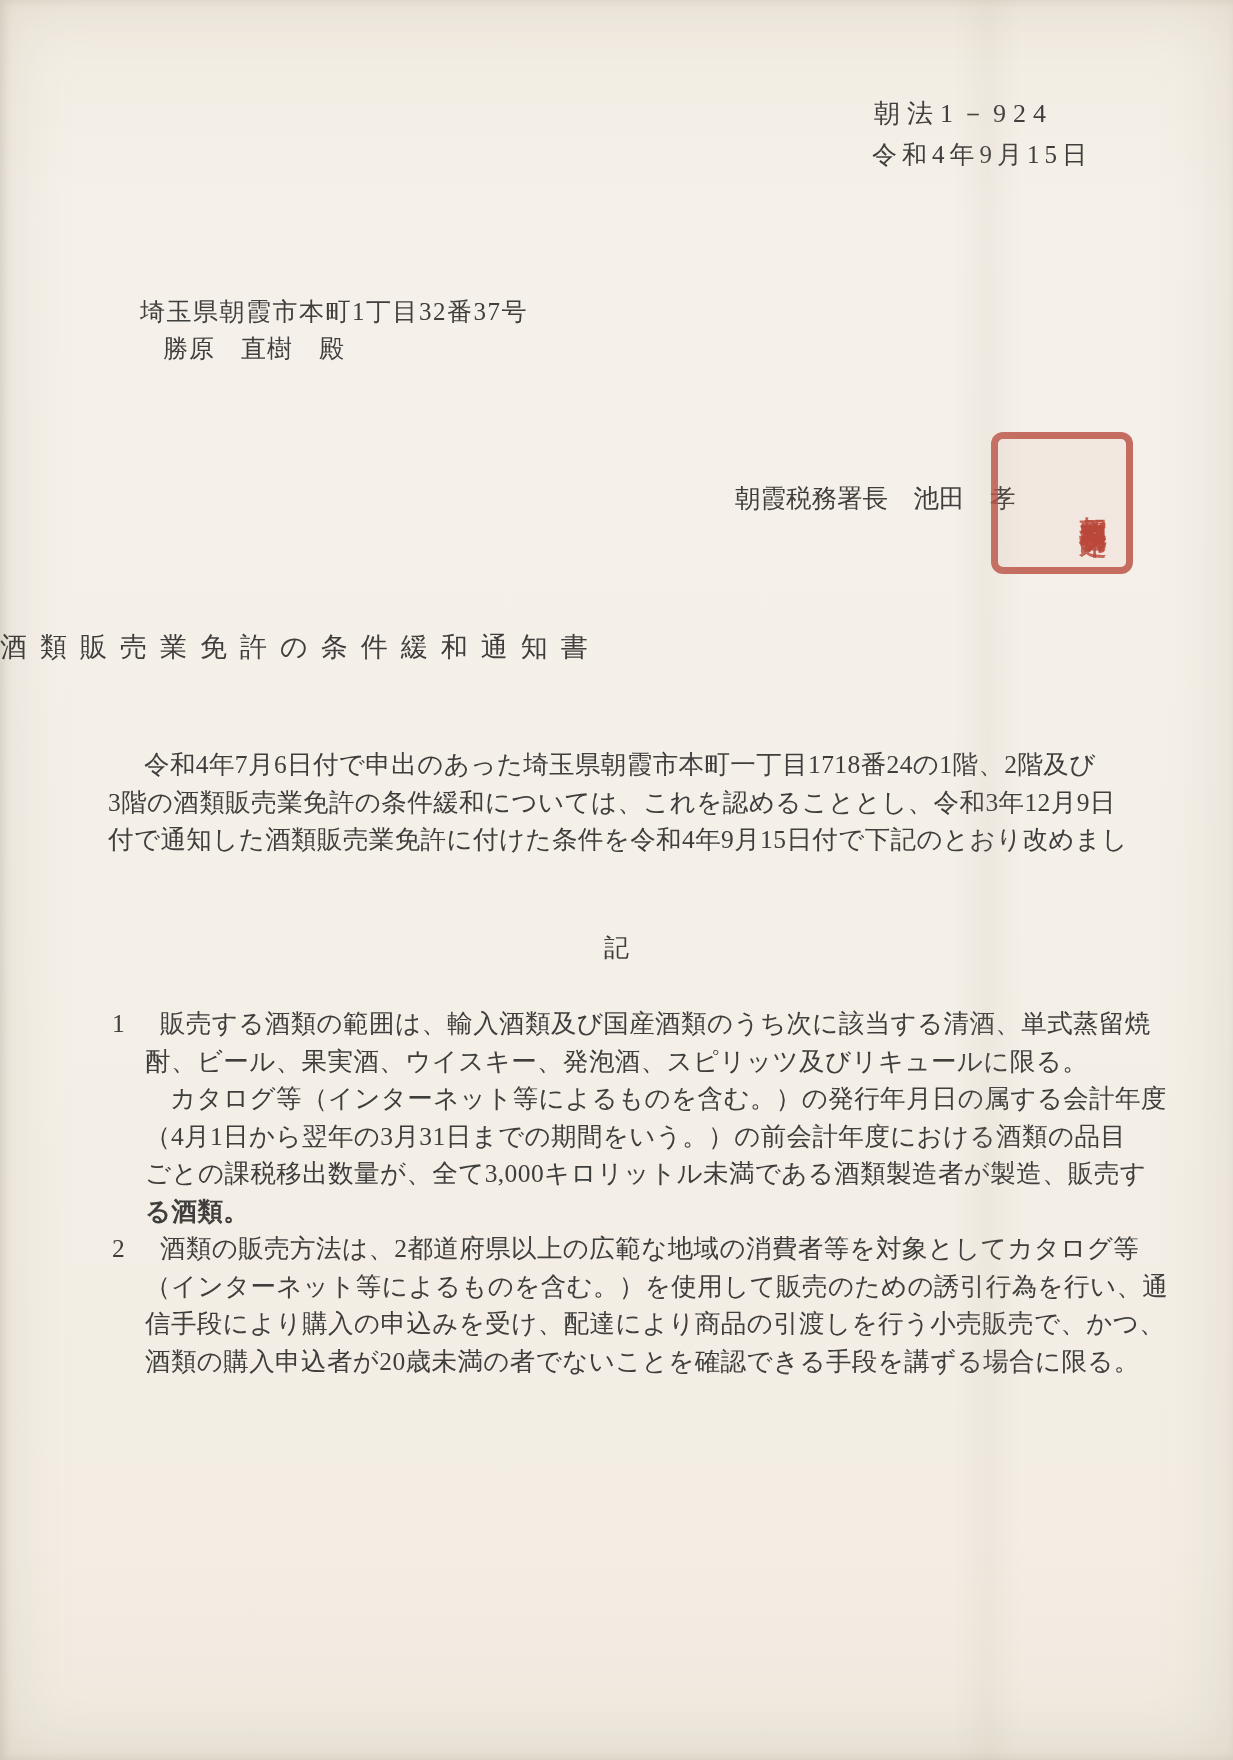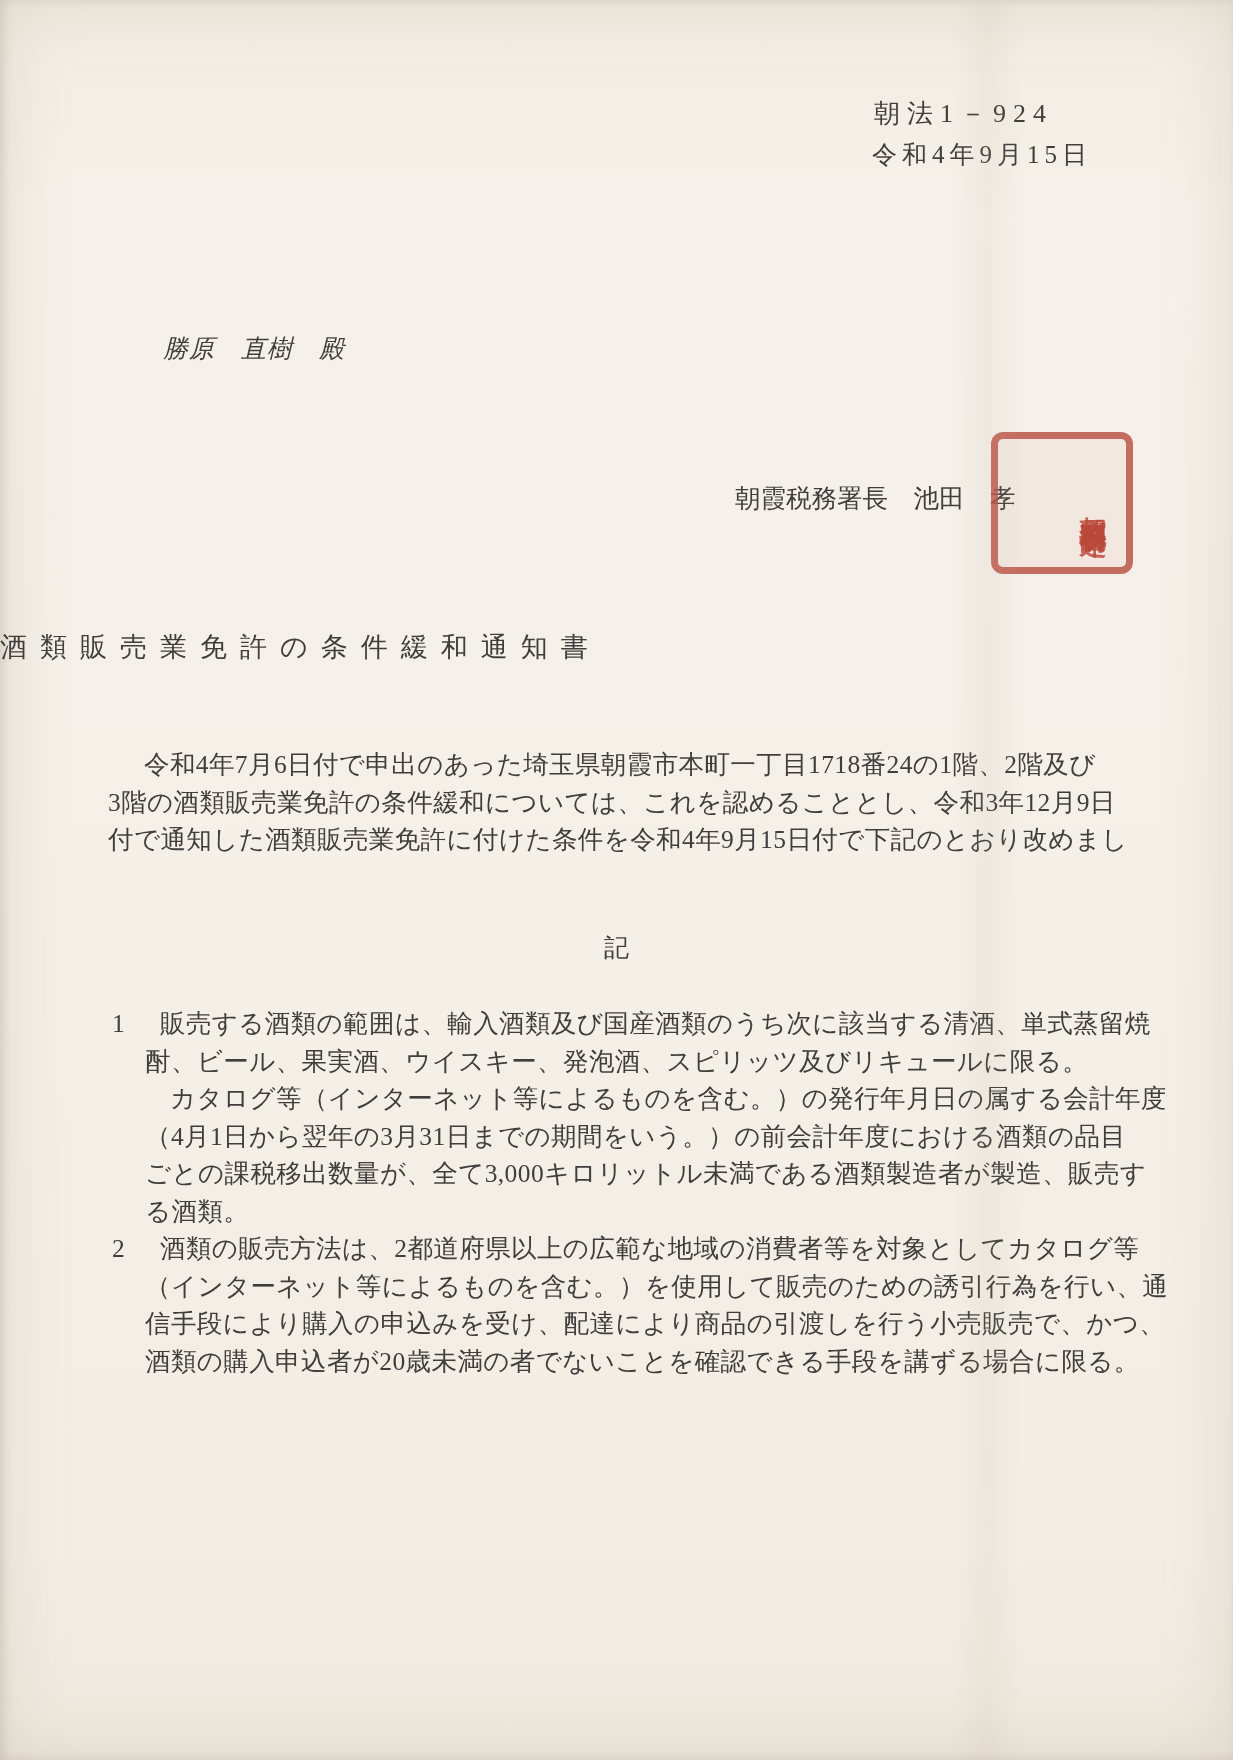--- a/index.html
+++ b/index.html
@@ -16,21 +16,21 @@
   }
   .paper:after{ 
     content:"";position:absolute;top:0;bottom:0;left:952px;width:70px;
     background:linear-gradient(90deg,rgba(180,170,150,0),rgba(180,170,150,.10),rgba(180,170,150,0));
     pointer-events:none;
   }
   .t{position:absolute;white-space:nowrap;}
   .ref     {left:874px;top:96px; font-size:26px;letter-spacing:7px;}
   .date    {left:872px;top:138px;font-size:25px;letter-spacing:5px;}
   .addr    {left:140px;top:295px;font-size:25px;letter-spacing:1.5px;}
-  .rname   {left:163px;top:332px;font-size:25px;letter-spacing:1px;font-style:italic;}
+  .rname   {left:163px;top:332px;font-size:25px;letter-spacing:1px;}
   .sender  {left:735px;top:481px;font-size:25.5px;}
   .title   {left:0;right:0;top:629px;text-align:left;font-size:27px;letter-spacing:13px;white-space:nowrap;}
   .ki      {left:0;right:0;top:931px;text-align:center;font-size:25px;}
   .body-par{left:108px;top:746px;width:1060px;}
   .bline   {height:37.6px;line-height:37.6px;font-size:25.5px;white-space:nowrap;letter-spacing:.4px;}
   .indent1 {padding-left:36px;}
   .l       {position:absolute;font-size:25.5px;line-height:32px;white-space:nowrap;letter-spacing:.4px;}
   .seal{
     position:absolute;left:991px;top:432px;width:142px;height:142px;
     border:7px solid rgba(186,78,64,.80);border-radius:12px;box-sizing:border-box;
@@ -47,20 +47,21 @@
   }
 </style>
 </head>
 <body>
 
 <div class="paper">
 
   <div class="t ref">朝法1－924</div>
   <div class="t date">令和4年9月15日</div>
 
+  <div class="t addr">埼玉県朝霞市本町1丁目32番37号</div>
   <div class="t rname">勝原　直樹　殿</div>
 
   <div class="t sender">朝霞税務署長　池田　孝</div>
 
   <div class="seal">
     <div class="seal-text">朝霞税務署長之印</div>
   </div>
 
   <div class="t title">酒類販売業免許の条件緩和通知書</div>
 
@@ -71,21 +72,21 @@
   </div>
 
   <div class="t ki">記</div>
 
   <div class="l" style="left:112px;top:1008px;">1</div>
   <div class="l" style="left:160px;top:1008px;">販売する酒類の範囲は、輸入酒類及び国産酒類のうち次に該当する清酒、単式蒸留焼</div>
   <div class="l" style="left:145px;top:1046px;">酎、ビール、果実酒、ウイスキー、発泡酒、スピリッツ及びリキュールに限る。</div>
   <div class="l" style="left:170px;top:1083px;">カタログ等（インターネット等によるものを含む。）の発行年月日の属する会計年度</div>
   <div class="l" style="left:145px;top:1121px;">（4月1日から翌年の3月31日までの期間をいう。）の前会計年度における酒類の品目</div>
   <div class="l" style="left:145px;top:1158px;">ごとの課税移出数量が、全て3,000キロリットル未満である酒類製造者が製造、販売す</div>
-  <div class="l" style="left:145px;top:1196px;">る酒類。</div>
+  <div class="l" style="left:145px;top:1196px;font-weight:bold;">る酒類。</div>
 
   <div class="l" style="left:112px;top:1233px;">2</div>
   <div class="l" style="left:160px;top:1233px;">酒類の販売方法は、2都道府県以上の広範な地域の消費者等を対象としてカタログ等</div>
   <div class="l" style="left:145px;top:1271px;">（インターネット等によるものを含む。）を使用して販売のための誘引行為を行い、通</div>
   <div class="l" style="left:145px;top:1308px;">信手段により購入の申込みを受け、配達により商品の引渡しを行う小売販売で、かつ、</div>
   <div class="l" style="left:145px;top:1346px;">酒類の購入申込者が20歳未満の者でないことを確認できる手段を講ずる場合に限る。</div>
 
 </div>
 
 </body></html>

